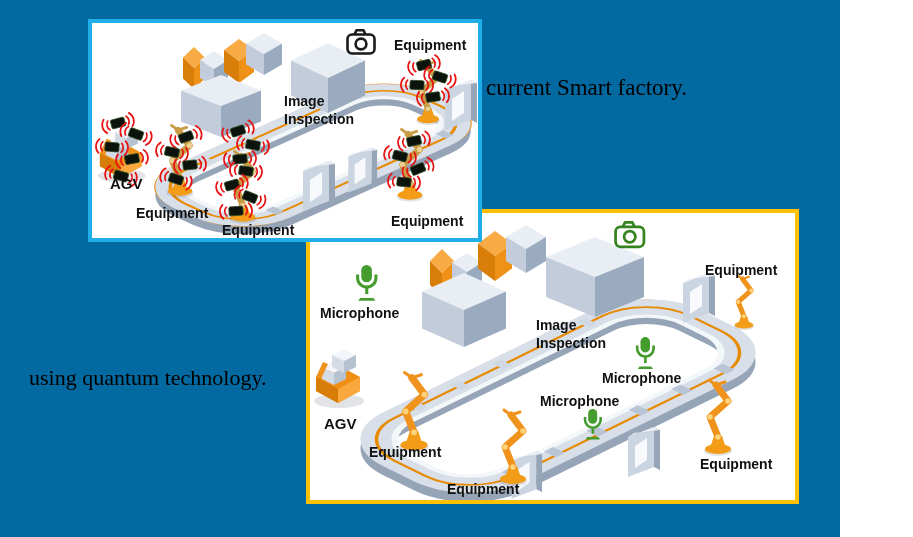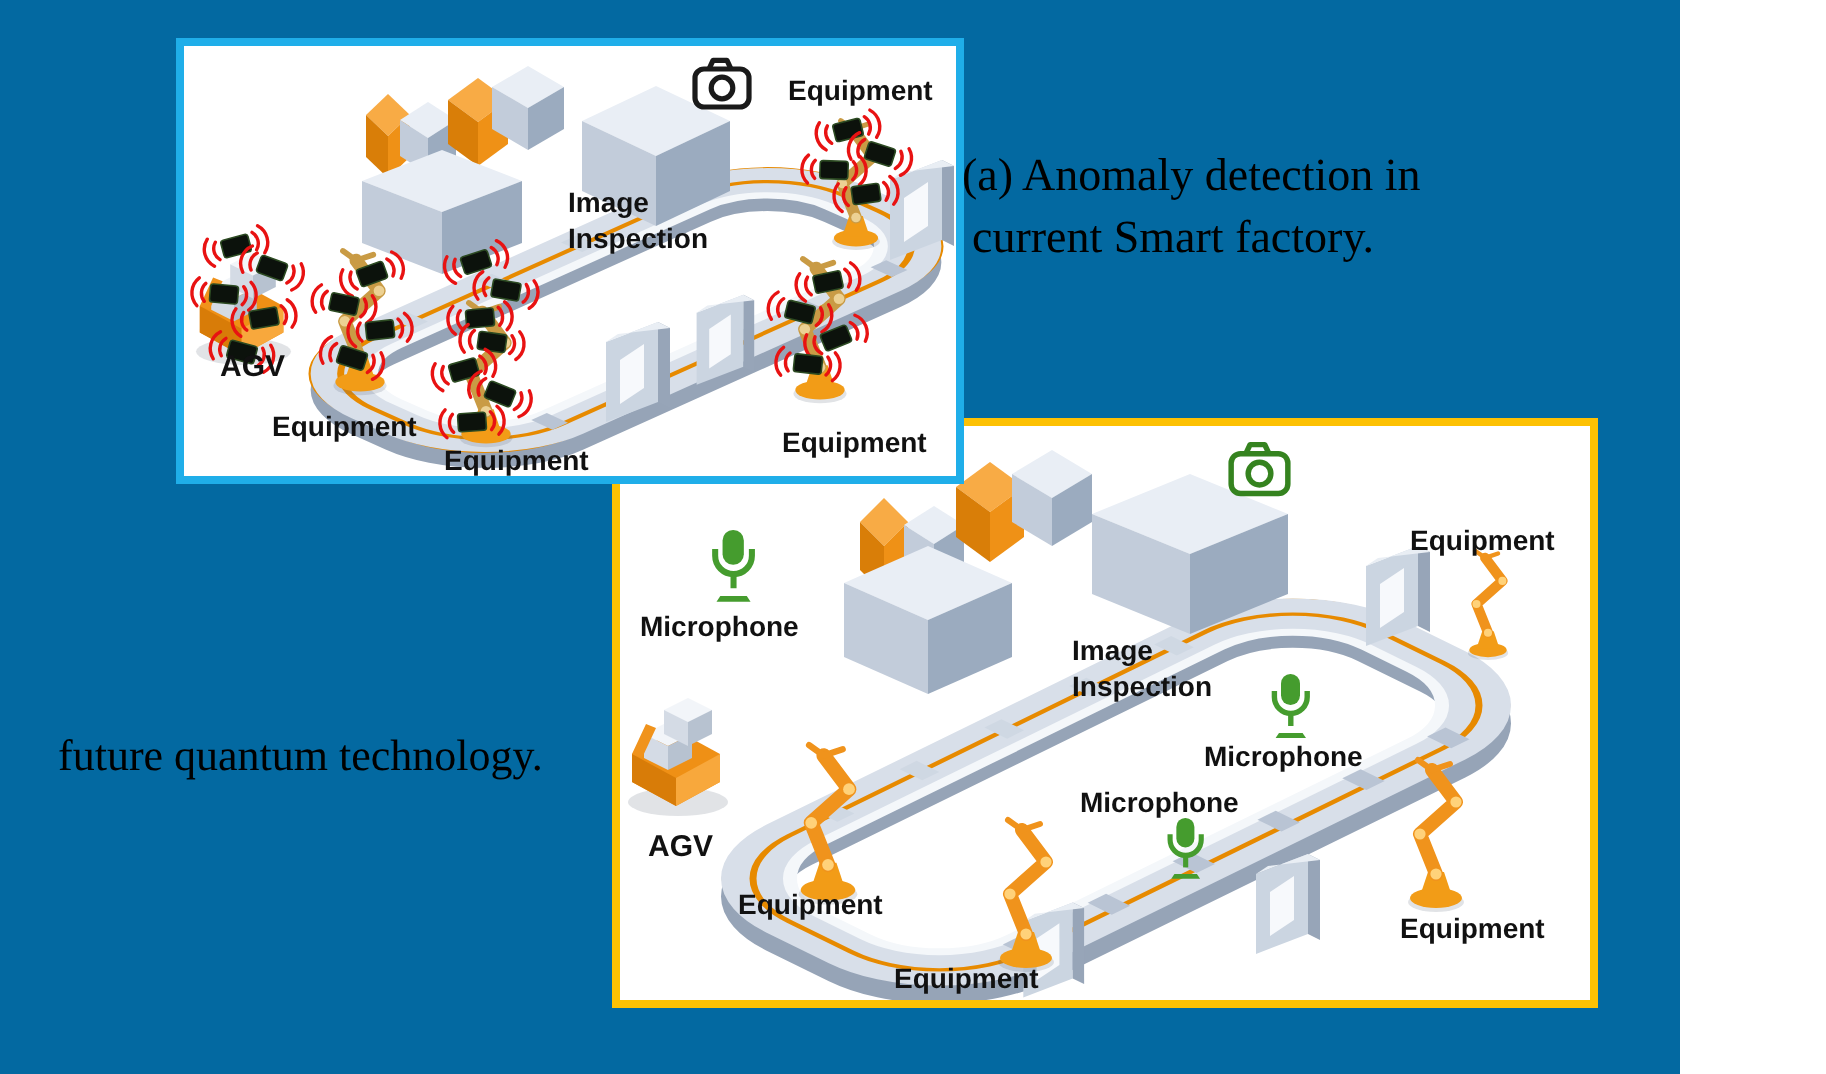--- a/index.html
+++ b/index.html
@@ -238,20 +238,19 @@
     </div>
     <span class="lbl" style="left:292px;top:158px">Microphone</span>
     <span class="lbl" style="left:230px;top:181px">Microphone</span>
     <span class="lbl agv" style="left:14px;top:203px">AGV</span>
     <span class="lbl" style="left:59px;top:232px">Equipment</span>
     <span class="lbl" style="left:137px;top:269px">Equipment</span>
     <span class="lbl" style="left:390px;top:244px">Equipment</span>
   </div>
 
   <div id="caption-a" class="caption">
-    <div class="l1">(a) Anomaly detection in</div>
     <div class="l2">current Smart factory.</div>
   </div>
   <div id="caption-b" class="caption">
-    <div>future quantum technology.</div>
+    <div>using quantum technology.</div>
   </div>
 
 </div>
 
 </body></html>

